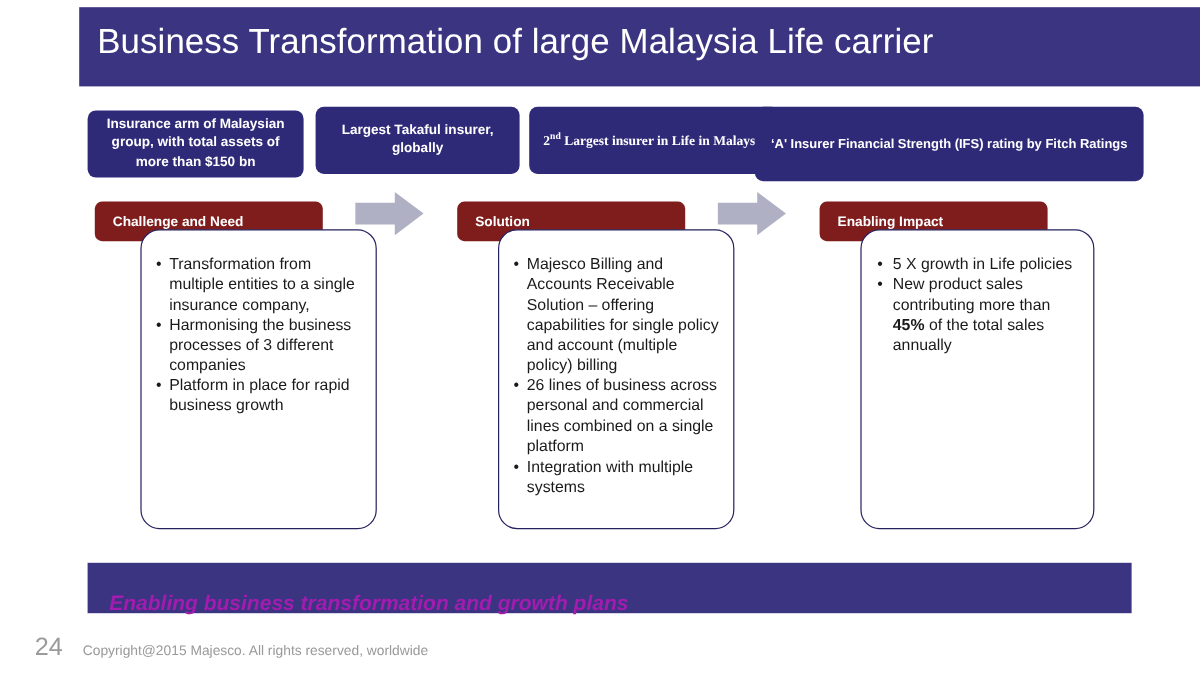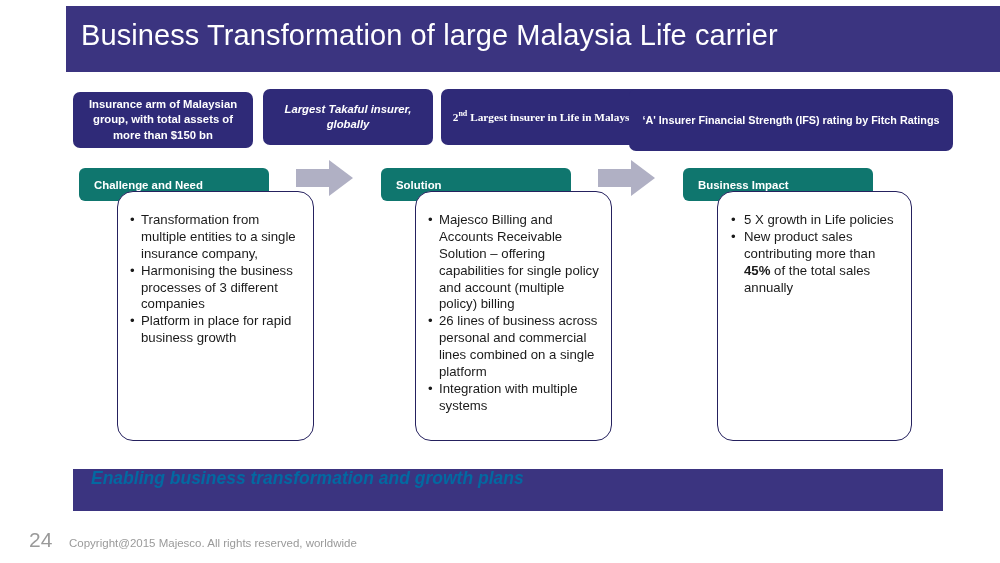--- a/index.html
+++ b/index.html
@@ -56,28 +56,28 @@
     text-align: center;
     display: flex;
     align-items: center;
     justify-content: center;
     padding: 0 7px;
     box-sizing: border-box;
   }
   .fact-box sup { font-size: 8px; vertical-align: super; }
 
   .fact-0 { left: 0px;   top: 3px; width: 180px; height: 56px; text-align: center; }
-  .fact-1 { left: 190px; top: 0px; width: 170px; height: 56px; font-style: italic; }
+  .fact-1 { left: 190px; top: 0px; width: 170px; height: 56px; }
   .fact-2 { left: 368px; top: 0px; width: 209px; height: 56px; font-family: Liberation Serif, serif; }
   .fact-3 { left: 556px; top: 0px; width: 324px; height: 62px; font-size: 10.8px; }
 
   
   .stage-header {
     position: absolute;
-    background: #0f766e;
+    background: #7f1d1d;
     border-radius: 6px;
     color: #ffffff;
     font-size: 11.4px;
     font-weight: bold;
     display: flex;
     align-items: center;
     padding-left: 15px;
     box-sizing: border-box;
     height: 33px;
   }
@@ -139,25 +139,25 @@
     position: absolute;
     left: 73px;
     top: 469px;
     width: 870px;
     height: 42px;
     background: #3b3480;
   }
   .bottom-banner-text {
     position: absolute;
     left: 91px;
-    top: 468px;
+    top: 492px;
     font-size: 17.5px;
     font-style: italic;
     font-weight: bold;
-    color: #0369a1;
+    color: #a21caf;
   }
 
   
   .page-number {
     position: absolute;
     left: 29px;
     top: 528px;
     font-size: 21px;
     color: #9a9a9a;
     font-weight: 400;
@@ -180,21 +180,21 @@
   <div class="fact-box fact-0">Insurance arm of Malaysian group, with total assets of more than $150 bn</div>
   <div class="fact-box fact-1">Largest Takaful insurer, globally</div>
   <div class="fact-box fact-2">
     <span><span>2</span><sup>nd</sup><span>  Largest insurer in Life in Malaysia</span></span>
   </div>
   <div class="fact-box fact-3">‘A' Insurer Financial Strength (IFS) rating by Fitch Ratings</div>
 </div>
 
 <div class="stage-header stage-h-0">Challenge and Need</div>
 <div class="stage-header stage-h-1">Solution</div>
-<div class="stage-header stage-h-2">Business Impact</div>
+<div class="stage-header stage-h-2">Enabling Impact</div>
 
 <div class="stage-body stage-b-0">
   <ul class="bullet-list">
     <li>Transformation from multiple entities to a single insurance company,</li>
     <li>Harmonising the business processes of 3 different companies</li>
     <li>Platform in place  for rapid business growth</li>
   </ul>
 </div>
 
 <div class="stage-body stage-b-1">

